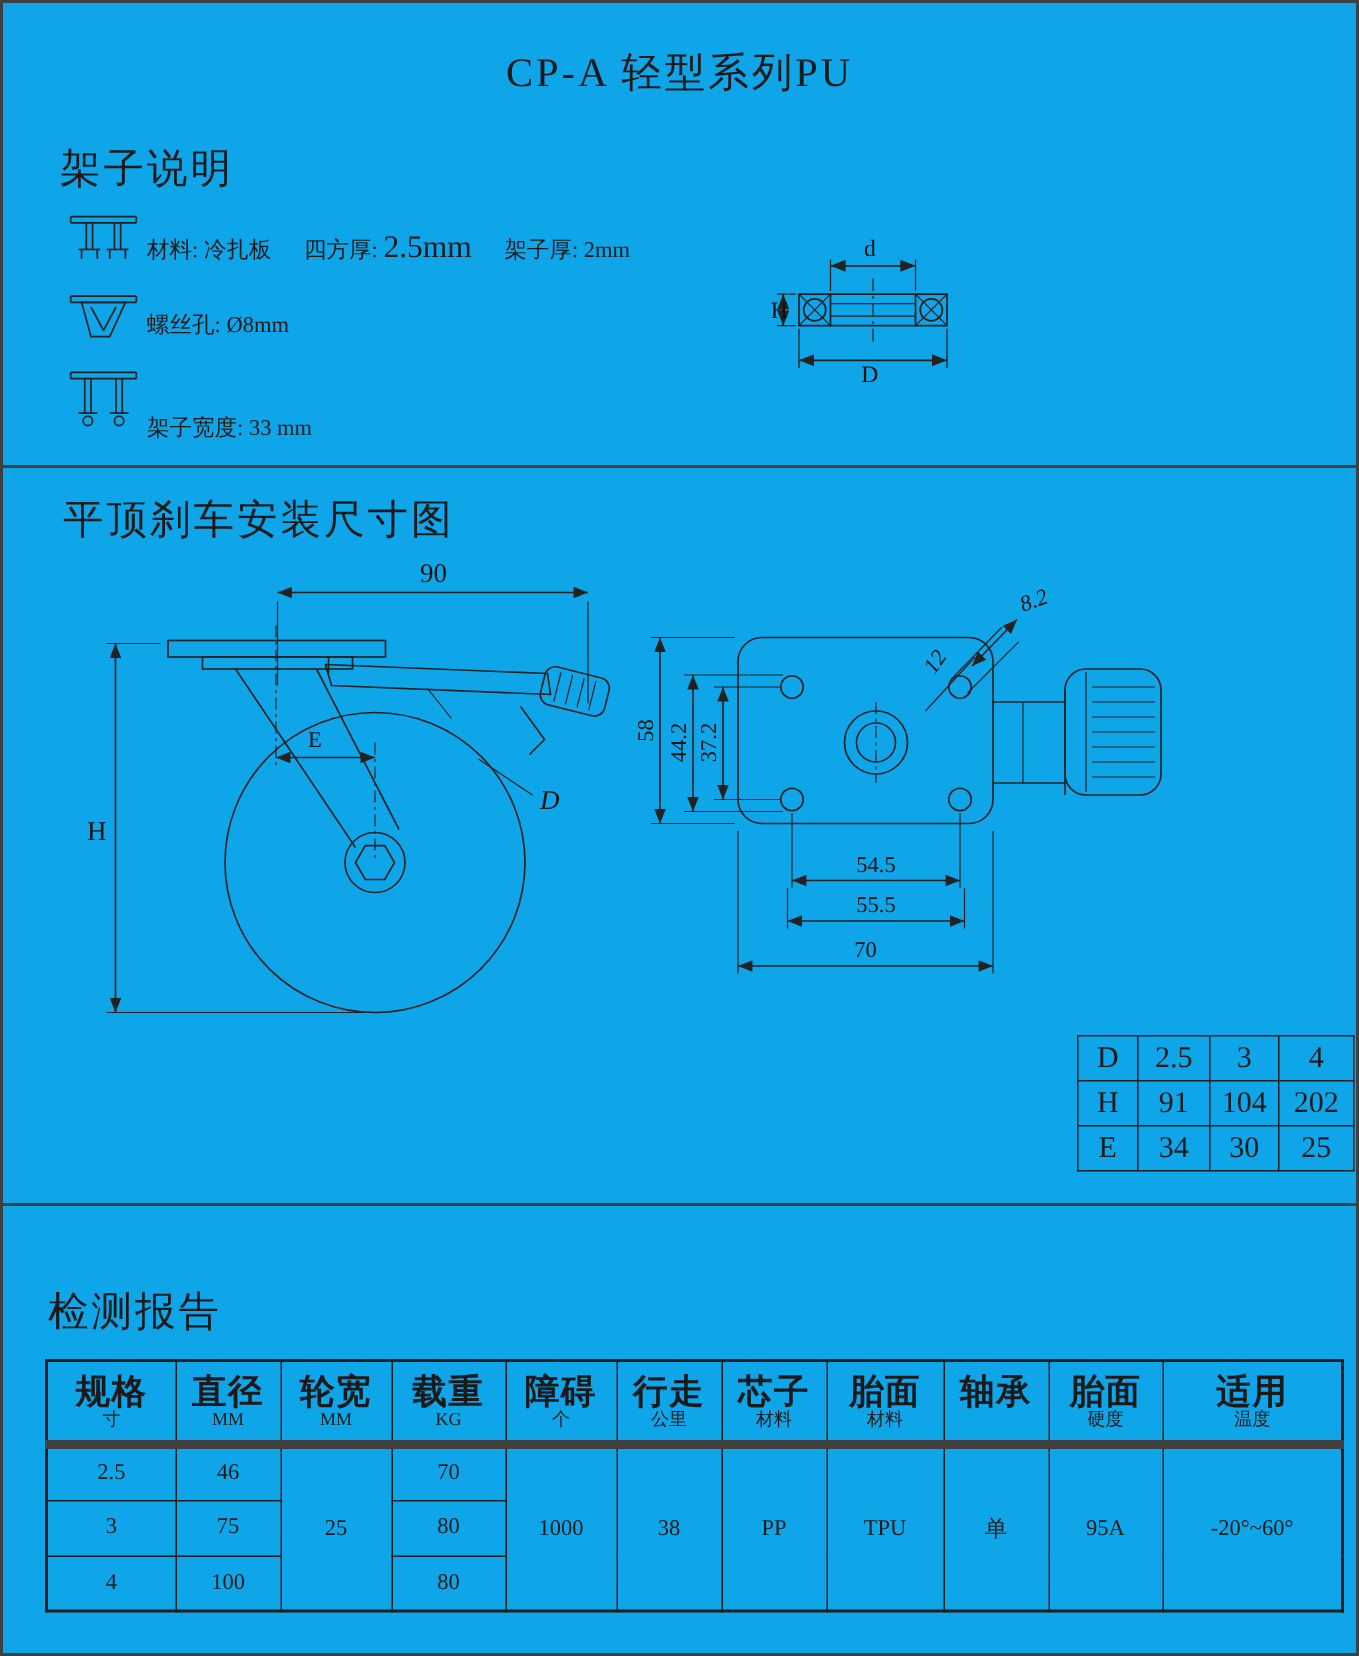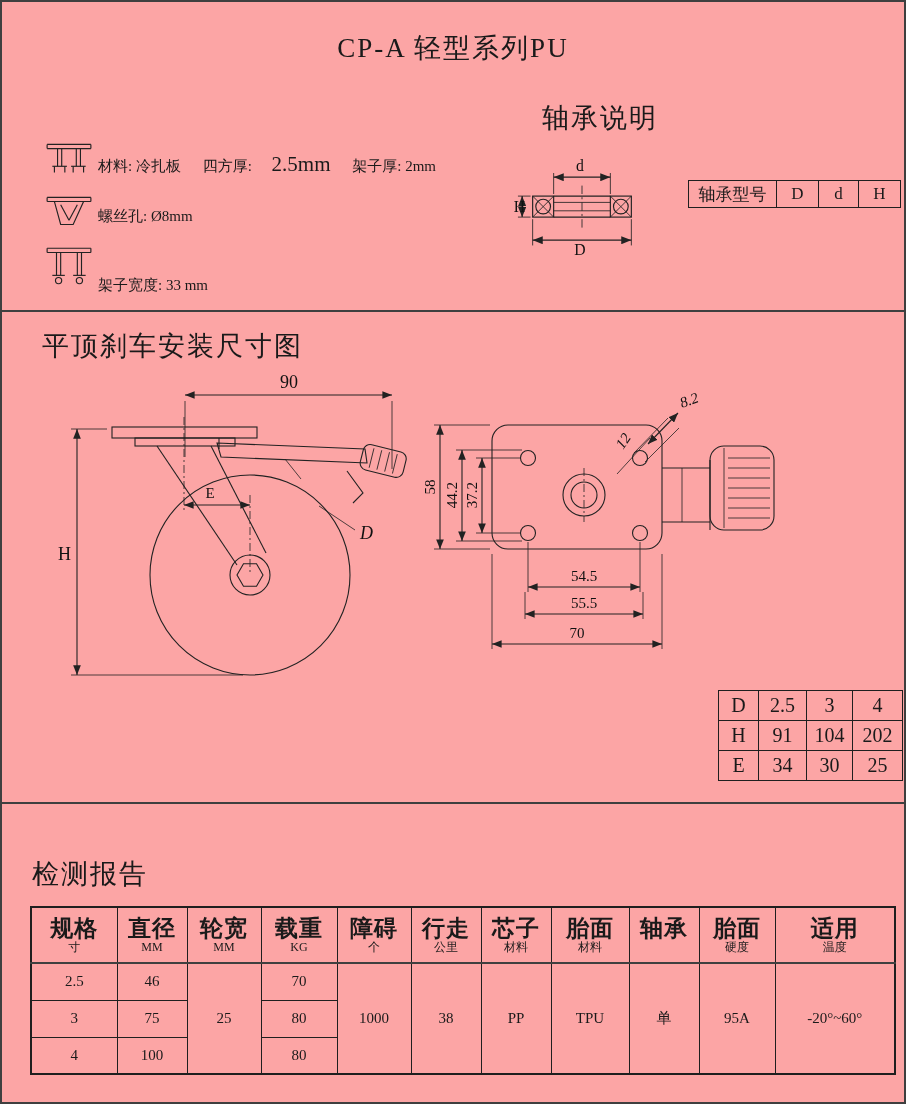--- a/index.html
+++ b/index.html
@@ -1,46 +1,46 @@
 <!DOCTYPE html>
 <html><head>
 <meta charset="utf-8">
 <style>
   * { box-sizing: border-box; }
   html, body { margin: 0; padding: 0; background: #e8e8e8; }
   body { font-family: "Liberation Serif", "DejaVu Serif", serif; color: #1a1a1a; }
   .page {
     position: relative; width: 906px; height: 1104px; margin: 0 auto;
-    background: #fca5a5; border: 2px solid #3f3f3f; overflow: hidden;
+    background: #0ea5e9; border: 2px solid #3f3f3f; overflow: hidden;
   }
   .abs { position: absolute; }
   .sec { position: absolute; left: 0; width: 100%; }
   .sec-top { top: 0; height: 310px; border-bottom: 2px solid #3f3f3f; }
   .sec-mid { top: 310px; height: 492px; border-bottom: 2px solid #3f3f3f; }
   .sec-bot { top: 802px; height: 300px; margin-top: 44px; }
 
   .page-title { top: 28px; left: 0; width: 100%; text-align: center; font-size: 27px; letter-spacing: 2px; }
   .h1 { font-size: 27px; letter-spacing: 2px; }
 
   .spec-line { font-size: 15px; white-space: nowrap; }
-  .spec-line .big { font-size: 21px; margin-left: 16px; }
+  .spec-line .big { font-size: 21px; }
   .spec-line .gap { display: inline-block; width: 18px; }
 
   
   table { border-collapse: collapse; }
   td, th { border: 1px solid #1f1f1f; text-align: center; vertical-align: middle; font-weight: normal; padding: 0 2px; }
 
   .bearing-table { font-size: 17px; }
   .bearing-table td, .bearing-table th { height: 27px; }
 
   .dhe-table { font-size: 20px; }
   .dhe-table td { height: 30px; border-width: 1.5px; }
 
   .report-table { width: 864px; table-layout: fixed; border: 2px solid #1f1f1f; }
-  .report-table th { height: 56px; border-bottom: 2px solid #404040; }
+  .report-table th { height: 56px; border-bottom: 6px solid #404040; }
   .report-table td { height: 37px; font-size: 15px; }
   .h-main { font-size: 23px; font-weight: bold; letter-spacing: 1px; line-height: 1.1; }
   .h-sub { font-size: 12px; line-height: 1.1; min-height: 13px; }
 
   
   .draw line, .draw rect, .draw circle, .draw polygon, .draw polyline, .draw path {
     stroke: #222; stroke-width: 1.1; fill: none;
   }
   .draw .thin { stroke-width: 0.8; }
   .draw .dash { stroke-dasharray: 8 3 2 3; stroke-width: 0.8; }
@@ -49,20 +49,21 @@
   .draw text.it { font-style: italic; }
 </style>
 </head>
 <body>
 
 <div class="page">
 
   <div class="sec sec-top">
     <div class="abs page-title">CP-A  轻型系列PU</div>
 
+    <div class="abs h1" style="left:38px; top:92px;">架子说明</div>
 
     <svg class="abs" style="left:42px; top:136px;" width="50" height="42" viewBox="0 0 48 40">
       <g class="draw">
         <line x1="3" y1="6" x2="45" y2="6"></line>
           <line x1="3" y1="10" x2="45" y2="10"></line>
         <line x1="3" y1="6" x2="3" y2="10"></line>
           <line x1="45" y1="6" x2="45" y2="10"></line>
         <line x1="13" y1="10" x2="13" y2="27"></line>
           <line x1="17" y1="10" x2="17" y2="27"></line>
         <line x1="8" y1="27" x2="22" y2="27"></line>
@@ -106,21 +107,20 @@
         <line x1="32" y1="8" x2="32" y2="30"></line>
           <line x1="36" y1="8" x2="36" y2="30"></line>
         <line x1="8" y1="30" x2="20" y2="30"></line>
           <line x1="28" y1="30" x2="40" y2="30"></line>
         <circle cx="14" cy="35" r="3"></circle>
           <circle cx="34" cy="35" r="3"></circle>
       </g>
     </svg>
     <div class="abs spec-line" style="left:96px; top:274px;">架子宽度: 33 mm</div>
 
-    <div class="abs h1" style="left:540px; top:98px;">轴承说明</div>
 
     <svg class="abs" style="left:510px; top:150px;" width="140" height="105" viewBox="0 0 130 100">
       <defs>
         <marker id="arrC" viewBox="0 0 10 8" refX="10" refY="4" markerWidth="9" markerHeight="7" orient="auto-start-reverse">
           <path d="M0,0L10,4L0,8z" fill="#222" stroke="none"></path>
         </marker>
       </defs>
       <g class="draw">
         <rect x="18" y="42" width="20" height="20"></rect>
         <line x1="18" y1="42" x2="38" y2="62" class="thin"></line>
@@ -151,26 +151,20 @@
     </svg>
 
     <table class="bearing-table abs" style="left:686px; top:178px;">
       <colgroup>
           <col style="width:88px">
           <col style="width:42px">
           <col style="width:40px">
           <col style="width:42px">
         </colgroup>
       <tbody>
-          <tr>
-        <th>轴承型号</th>
-        <th>D</th>
-        <th>d</th>
-        <th>H</th>
-      </tr>
     </tbody>
       </table>
   </div>
 
   <div class="sec sec-mid">
     <div class="abs h1" style="left:40px; top:16px;text-align:center;">平顶刹车安装尺寸图</div>
 
     <svg class="abs" style="left:45px; top:55px;" width="360" height="320" viewBox="0 0 360 320">
       <defs>
         <marker id="arrA" viewBox="0 0 10 8" refX="10" refY="4" markerWidth="9" markerHeight="7" orient="auto-start-reverse">

